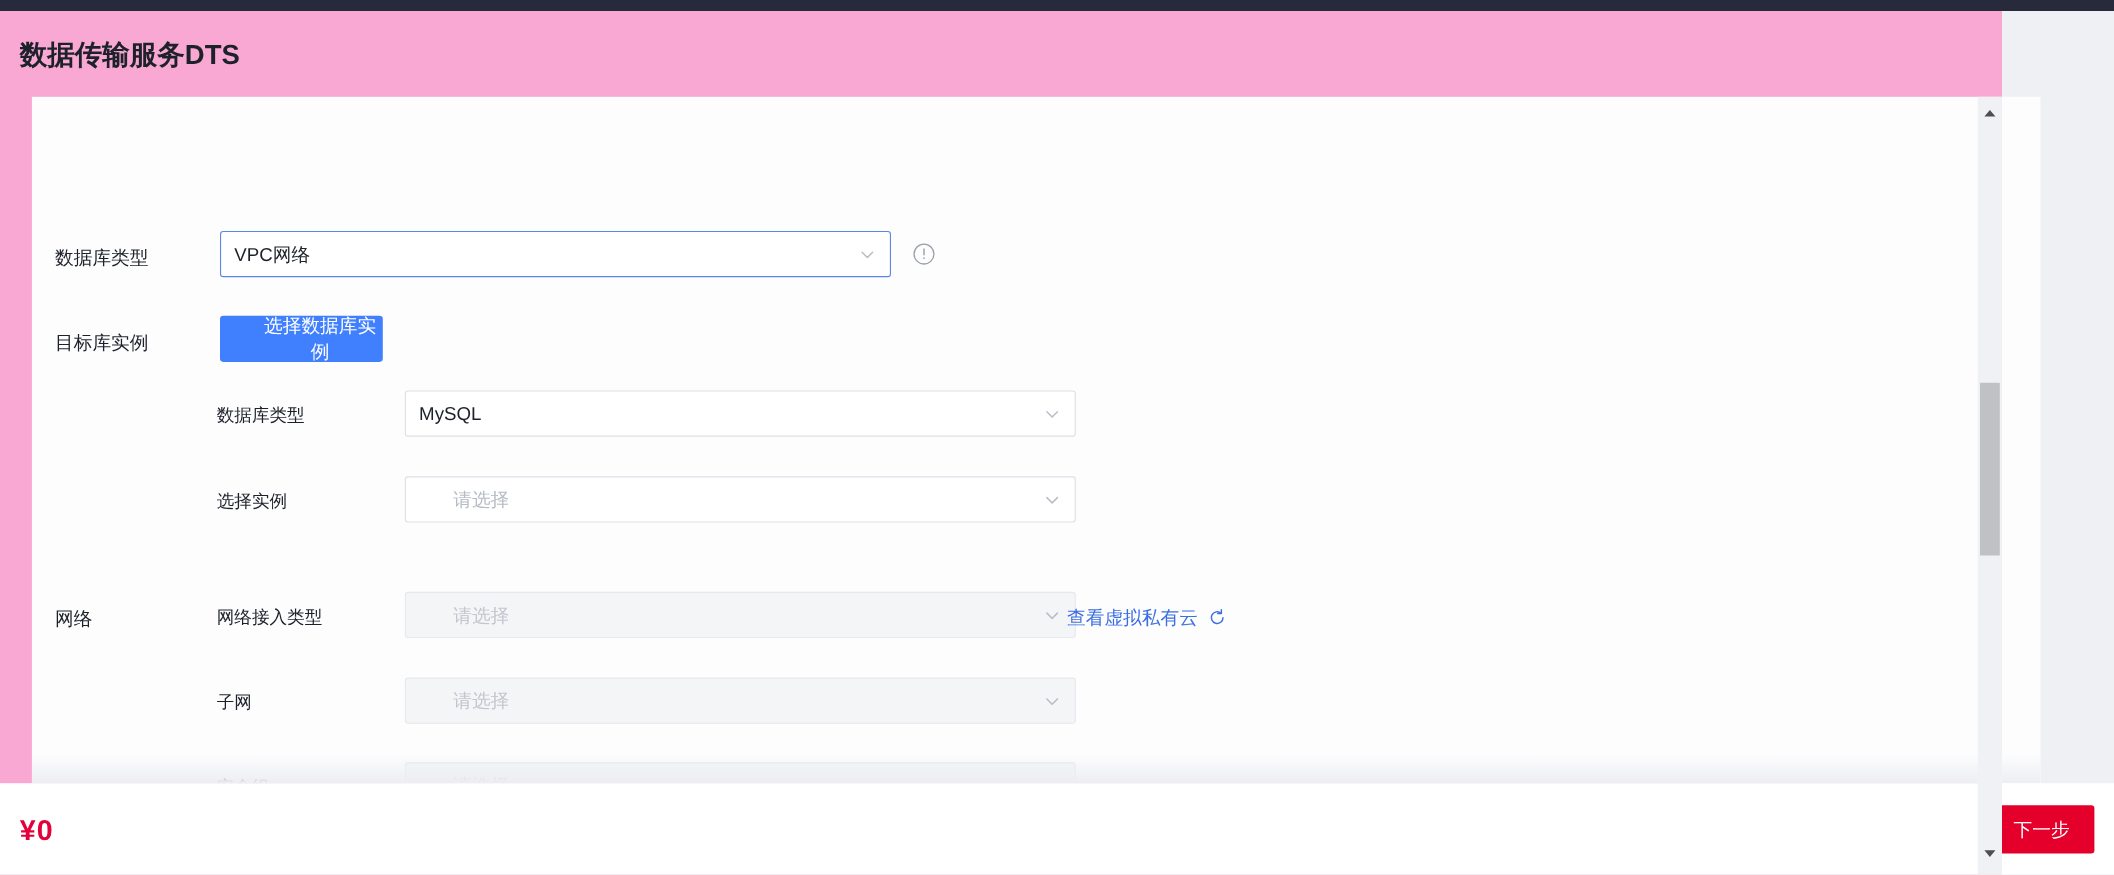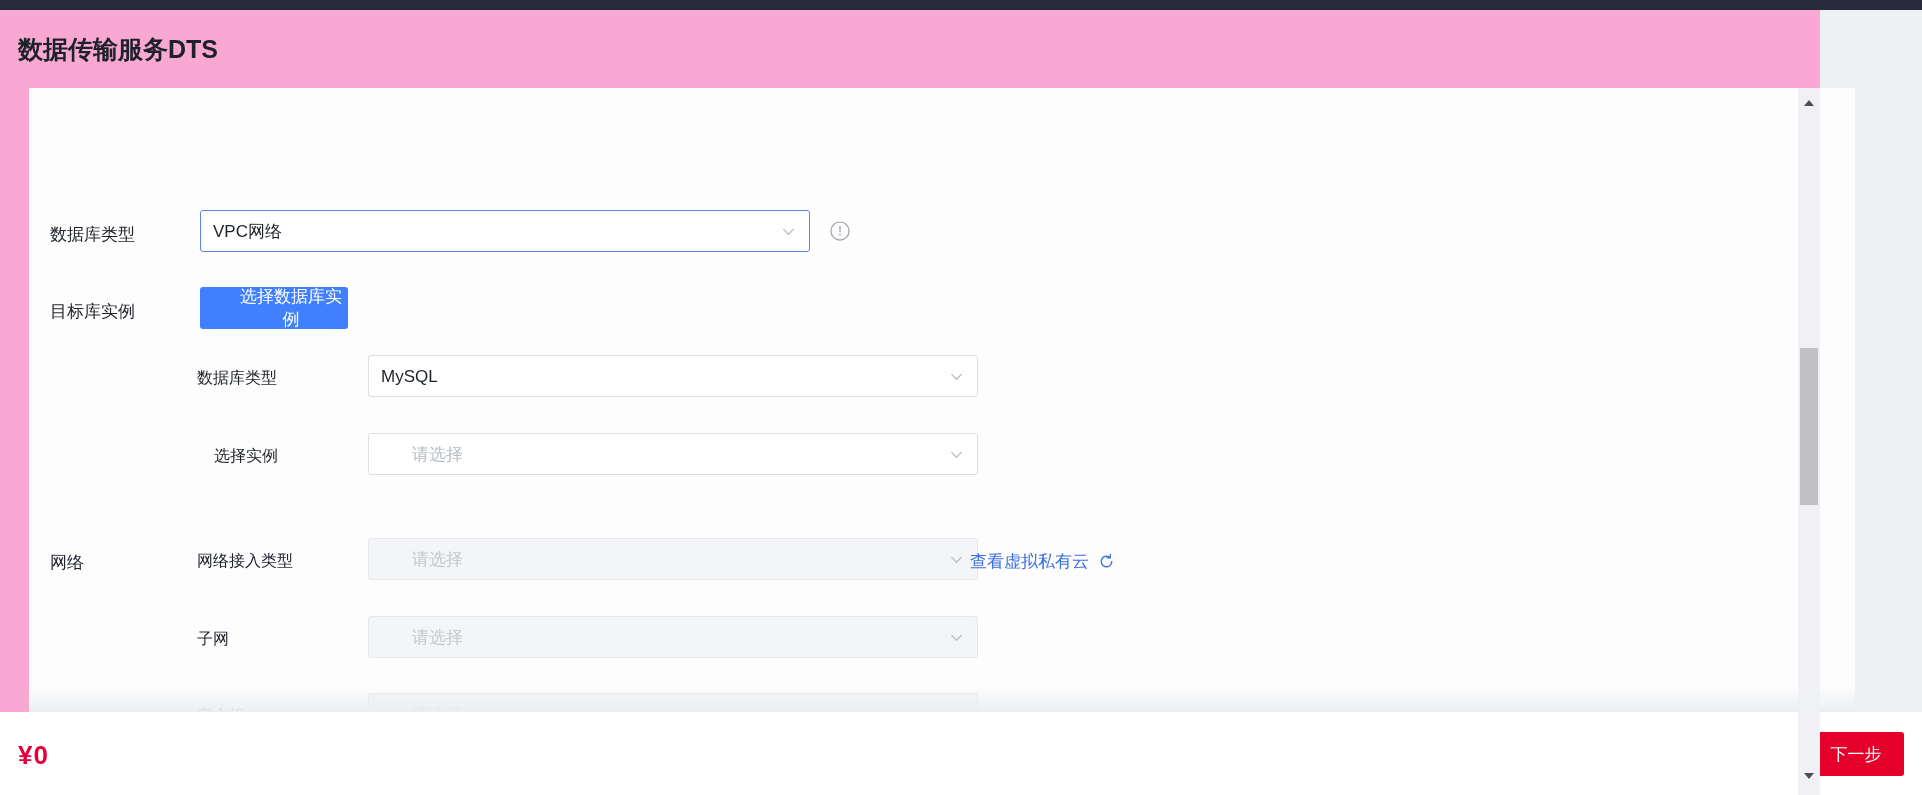--- a/index.html
+++ b/index.html
@@ -182,21 +182,21 @@
     <div class="lbl-2" style="left:168px; top:280px;">数据库类型</div>
     <div class="sel" style="left:339px; top:267px; width:610px;">
       <span class="val">MySQL</span>
       <span class="chev">
         <svg width="17" height="17" viewBox="0 0 16 16" fill="none">
           <path d="M3.5 6 L8 10.5 L12.5 6" stroke="currentColor" stroke-width="1.3" stroke-linecap="round" stroke-linejoin="round"></path>
         </svg>
       </span>
     </div>
 
-    <div class="lbl-2" style="left:168px; top:358px;margin-left:17px;">选择实例</div>
+    <div class="lbl-2" style="left:168px; top:358px;">选择实例</div>
     <div class="sel" style="left:339px; top:345px; width:610px;">
       <span class="ph">请选择</span>
       <span class="chev">
         <svg width="17" height="17" viewBox="0 0 16 16" fill="none">
           <path d="M3.5 6 L8 10.5 L12.5 6" stroke="currentColor" stroke-width="1.3" stroke-linecap="round" stroke-linejoin="round"></path>
         </svg>
       </span>
     </div>
 
     <div class="lbl-1" style="left:21px; top:463px;">网络</div>

